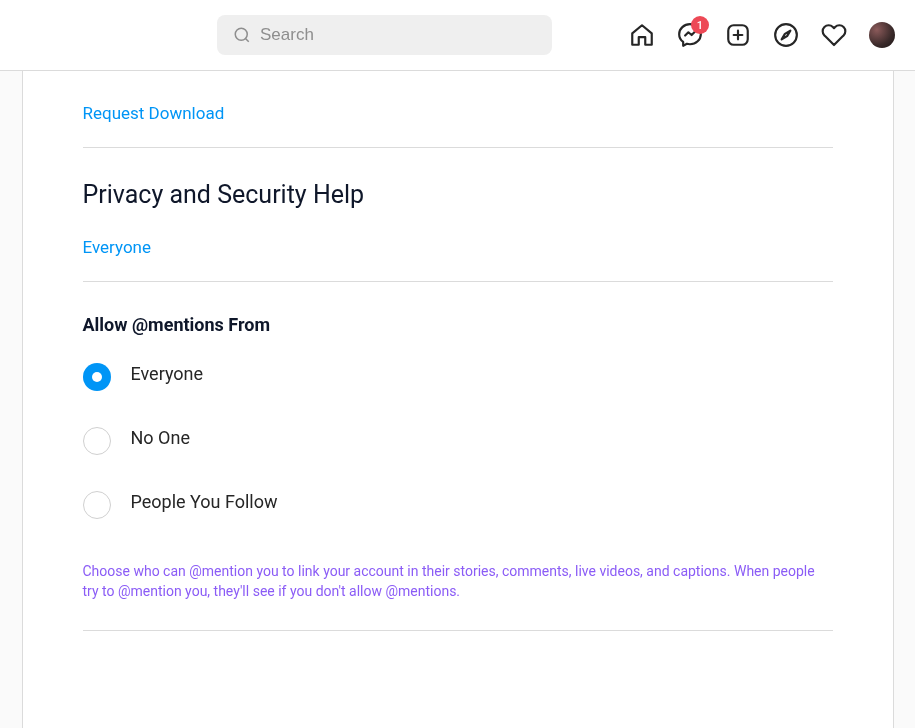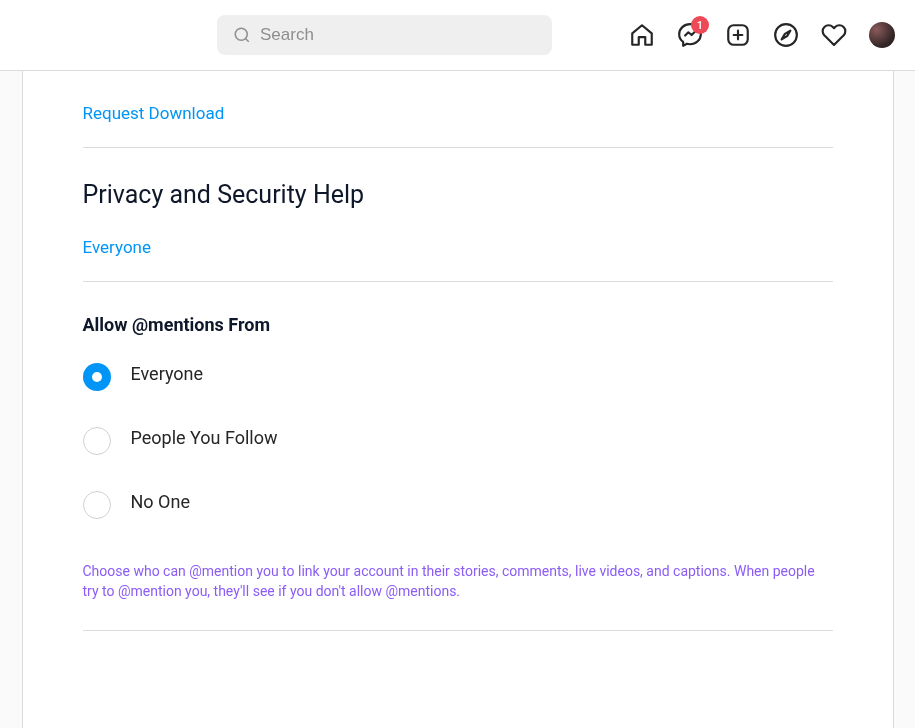--- a/index.html
+++ b/index.html
@@ -247,25 +247,25 @@
 
     <div class="radio-list">
       <div class="radio-row">
         <div class="radio-circle selected">
           <div class="radio-dot"></div>
         </div>
         <span class="radio-label">Everyone</span>
       </div>
       <div class="radio-row">
         <div class="radio-circle"></div>
-        <span class="radio-label">People You Follow</span>
+        <span class="radio-label">No One</span>
       </div>
       <div class="radio-row">
         <div class="radio-circle"></div>
-        <span class="radio-label">No One</span>
+        <span class="radio-label">People You Follow</span>
       </div>
     </div>
 
     <p class="helper-text">Choose who can @mention you to link your account in their stories, comments, live videos, and captions. When people try to @mention you, they'll see if you don't allow @mentions.</p>
 
     <hr class="divider-bottom">
   </div>
 </div>
 
 </body></html>

